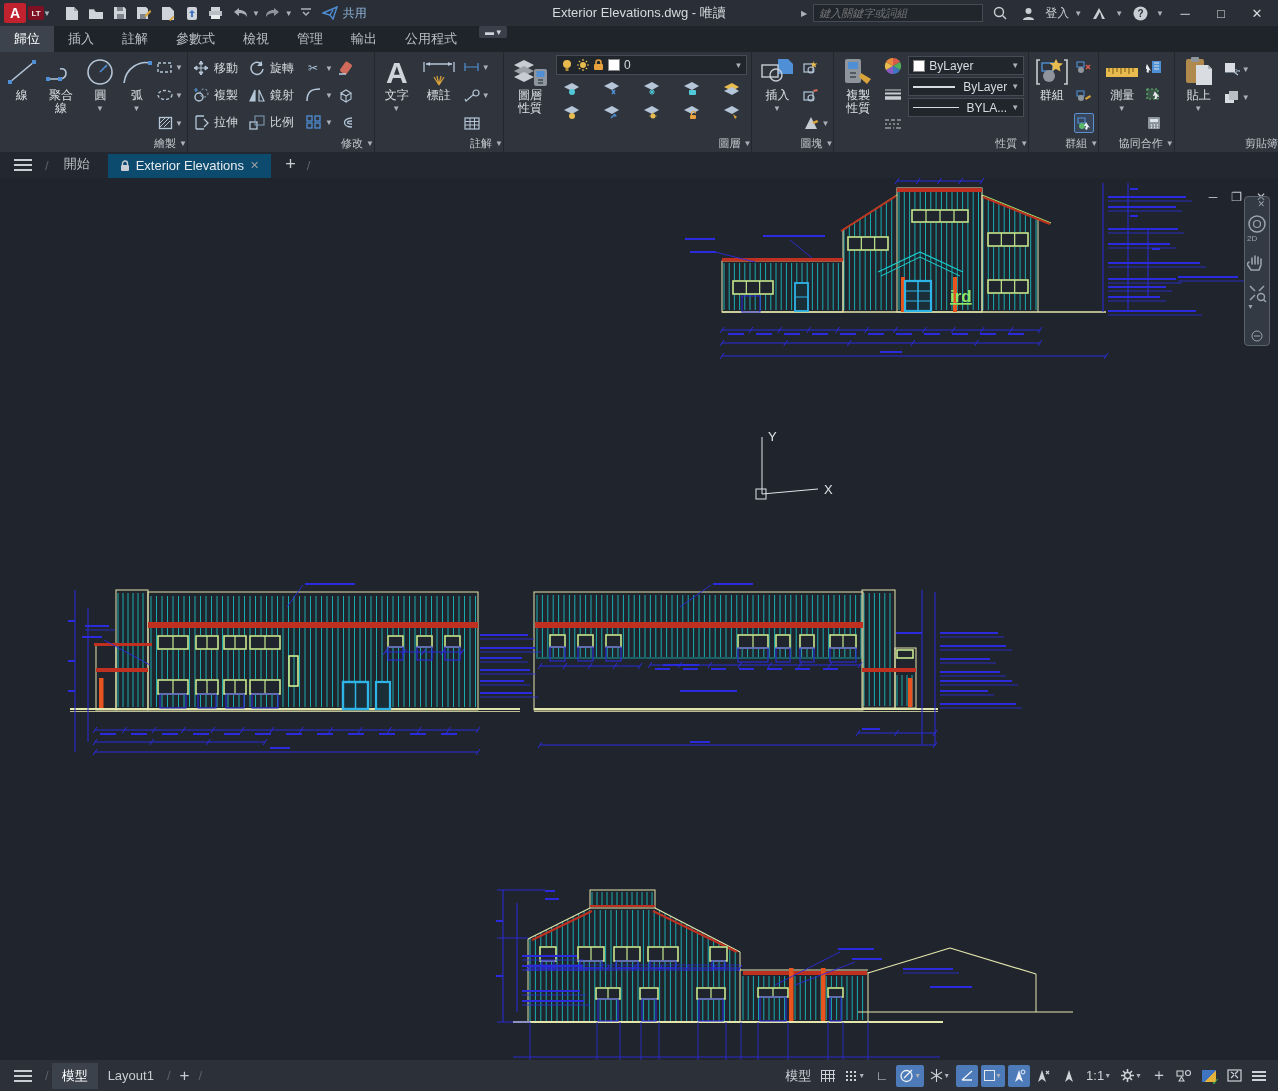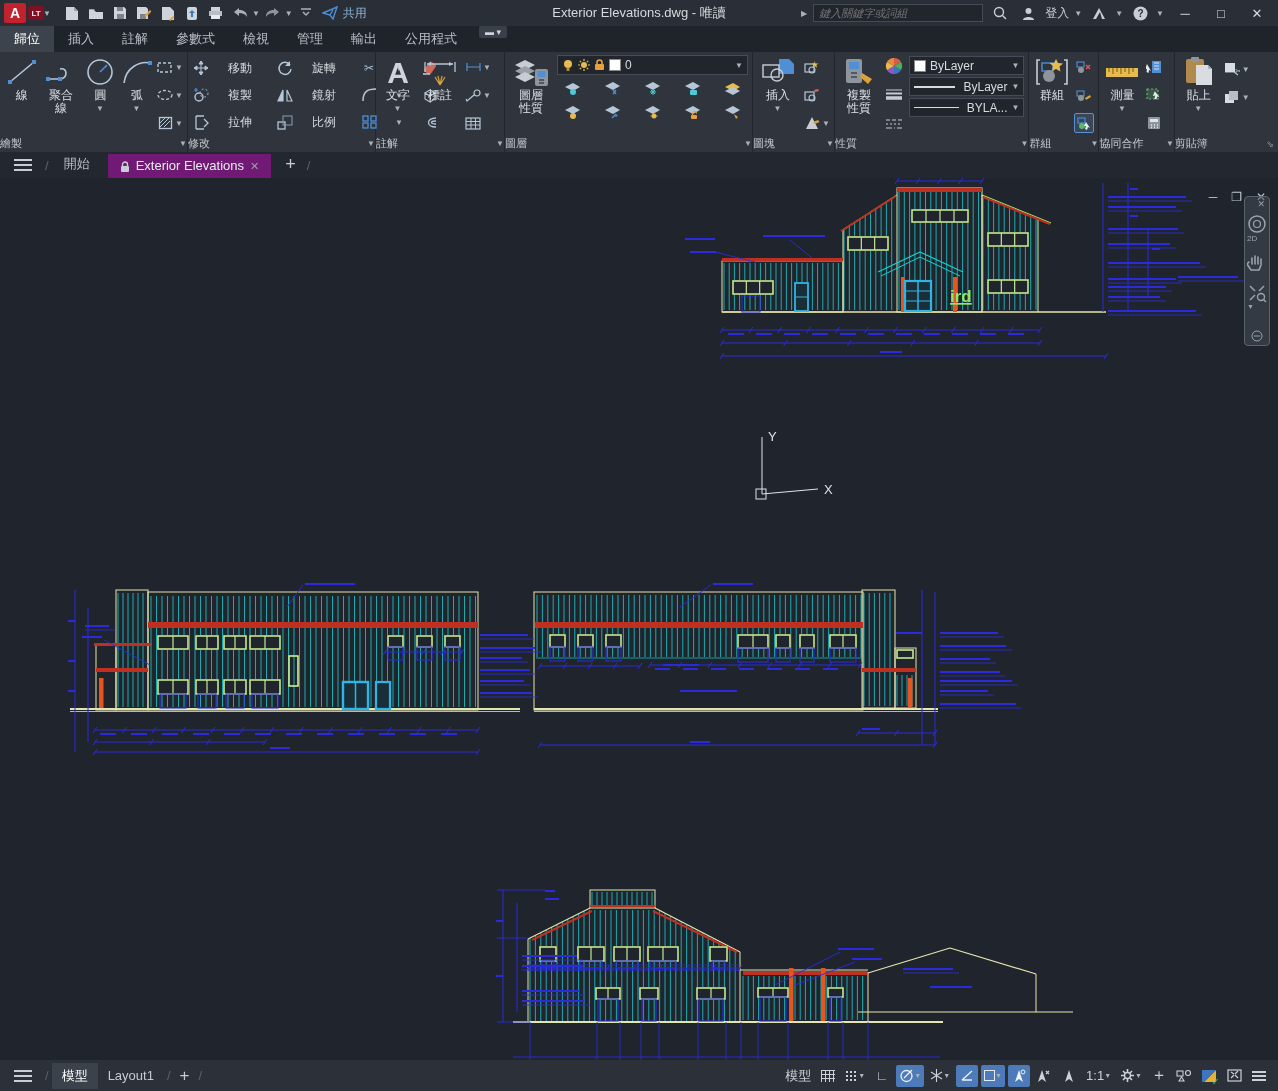--- a/index.html
+++ b/index.html
@@ -23,41 +23,41 @@
   .winbtn{width:30px;height:22px;display:flex;align-items:center;justify-content:center;color:#d6dade;font-size:13px;}
   
   #ribbontabs{top:26px;height:26px;background:#1f242b;display:flex;align-items:flex-start;color:#b9bfc6;font-size:13px;}
   .rtab{padding:4px 14px 5px;cursor:default;}
   .rtab.active{background:#3c434d;color:#fff;}
   .ribmin{margin-left:8px;margin-bottom:4px;background:#39404a;border-radius:2px;padding:1px 6px;font-size:9px;color:#cfd4da;}
   
   #ribbon{top:52px;height:100px;background:#30353d;display:flex;color:#d4d8dd;}
   .panel{height:100px;border-right:1px solid #22262d;display:flex;flex-direction:column;}
   .pc{flex:1;display:flex;padding:3px 4px 0;gap:4px;}
-  .plabel{height:17px;font-size:11px;color:#c3c8ce;display:flex;align-items:center;justify-content:space-between;gap:4px;}
+  .plabel{height:17px;font-size:11px;color:#c3c8ce;display:flex;align-items:center;justify-content:flex-end;gap:4px;}
   .plabel .caret{font-size:8px}
   .big{width:46px;display:flex;flex-direction:column;align-items:center;font-size:12px;line-height:13px;color:#dde1e6;text-align:center;}
   .big .bi{height:34px;display:flex;align-items:center;justify-content:center;}
   .smallcol{display:flex;flex-direction:column;justify-content:space-between;padding:2px 0;}
   .srow{display:flex;align-items:center;gap:2px;height:20px;}
   .sic{width:18px;height:18px;display:flex;align-items:center;justify-content:center;}
   .mgrid{display:flex;flex-direction:column;justify-content:space-between;padding:2px 0;}
-  .mrow{display:flex;align-items:center;gap:18px;height:22px;font-size:12px;}
+  .mrow{display:flex;align-items:center;gap:4px;height:22px;font-size:12px;}
   .mrow .lbl{width:30px;}
   .combo{background:#21262d;border:1px solid #464c55;height:19px;display:flex;align-items:center;
     font-size:12px;color:#d7dbdf;padding:0 4px;gap:4px;}
   .combo .cv{margin-left:auto;font-size:8px;color:#aab1b8;}
   .sw{width:12px;height:12px;background:#fff;border:1px solid #888;}
   .lwline{flex:1;border-top:2px solid #d7dbdf;margin-right:4px;} .icb{color:#aac4dc;}
   .hl{background:#4d7ab8;border-radius:2px;}
   
   #filetabs{top:152px;height:26px;background:#23272f;display:flex;align-items:flex-end;color:#b9bfc6;font-size:13px;}
   .slash{color:#5b626b;align-self:center;margin:0 3px;}
   .ftab{padding:4px 12px 5px;display:flex;align-items:center;gap:6px;}
-  .ftab.active{background:#701a75;color:#e8ebee;align-items:flex-end;}
+  .ftab.active{background:#0c4a6e;color:#e8ebee;}
   .ham{display:flex;flex-direction:column;gap:3px;margin:0 10px 7px 14px;}
   .ham i{display:block;width:18px;height:2px;background:#c9ced4;}
   
   #canvas{position:absolute;top:178px;left:0;width:1278px;height:913px;background:#20252d;}
   
   #dwgctl{position:absolute;top:12px;right:12px;color:#c4cad1;font-size:12px;display:flex;gap:14px;}
   
   #navbar{position:absolute;top:18px;right:8px;width:26px;height:150px;background:rgba(70,77,87,.55);
     border:1px solid #5a626c;border-radius:4px;display:flex;flex-direction:column;align-items:center;color:#9aa2ab;}
   #navbar .nx{align-self:flex-end;font-size:9px;margin:2px 4px 2px 0;}

